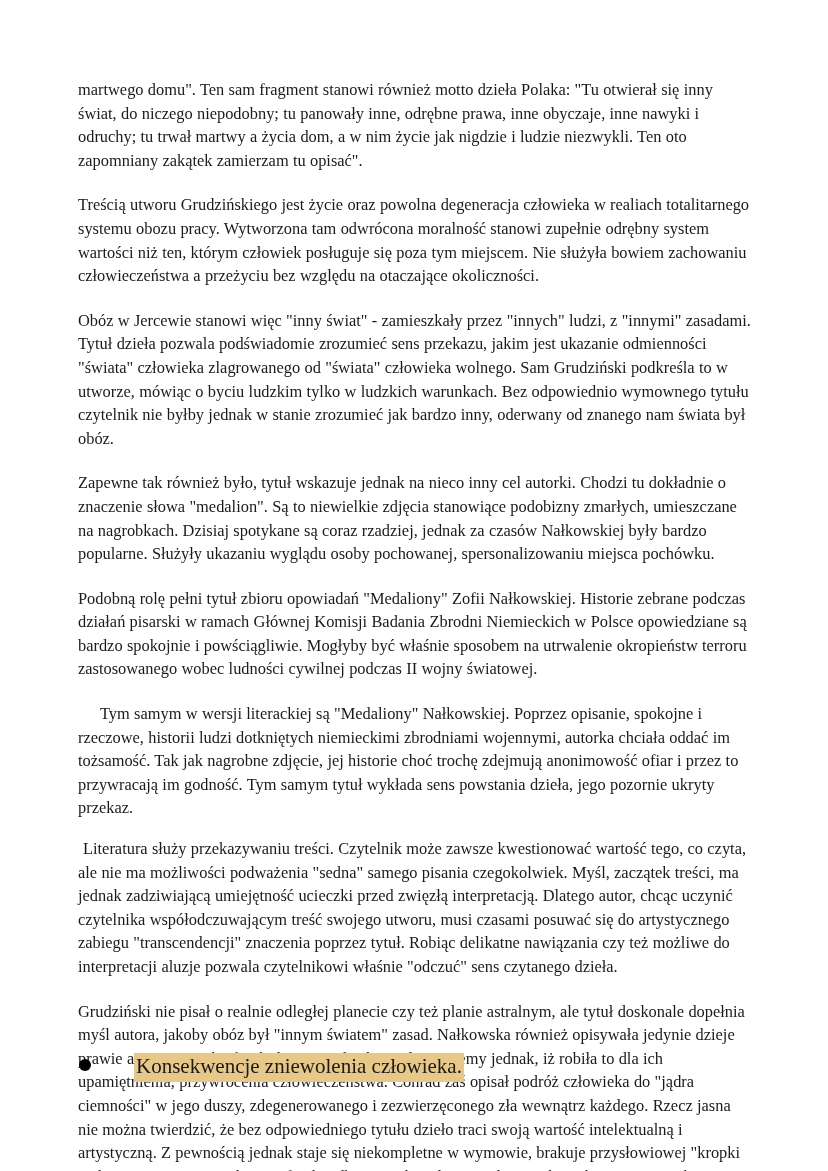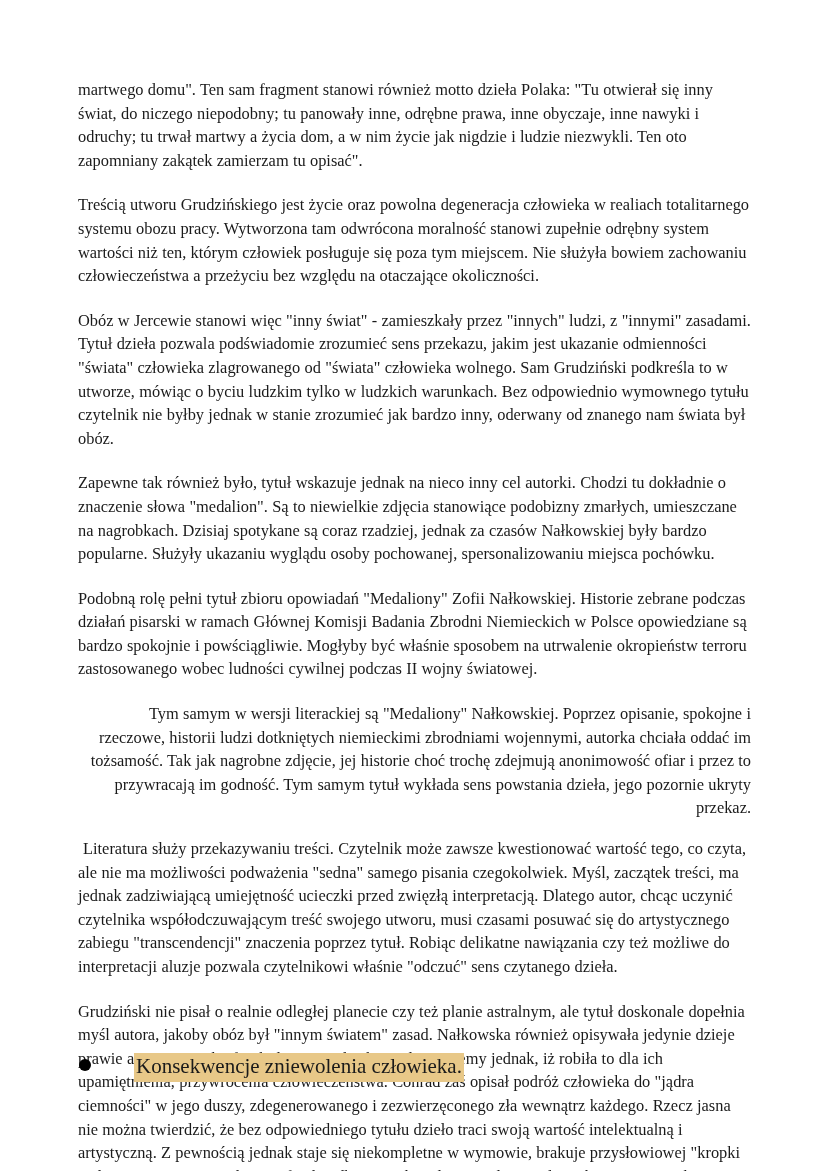--- a/index.html
+++ b/index.html
@@ -33,21 +33,20 @@
     margin: 0 0 21px 0;
     font-size: 16.4px;
     line-height: 23.6px;
     text-align: left;
     color: #1a1a1a;
     letter-spacing: 0.0px;
     word-spacing: 0.2px;
   }
   p.para.indent-tab {
     text-indent: 22px;
-    text-align: right;
   }
   p.para.indent-small {
     text-indent: 5px;
   }
   p.para.tight-top {
     margin-top: -4px;
   }
   .bullet-block {
     position: absolute;
     left: 78px;

